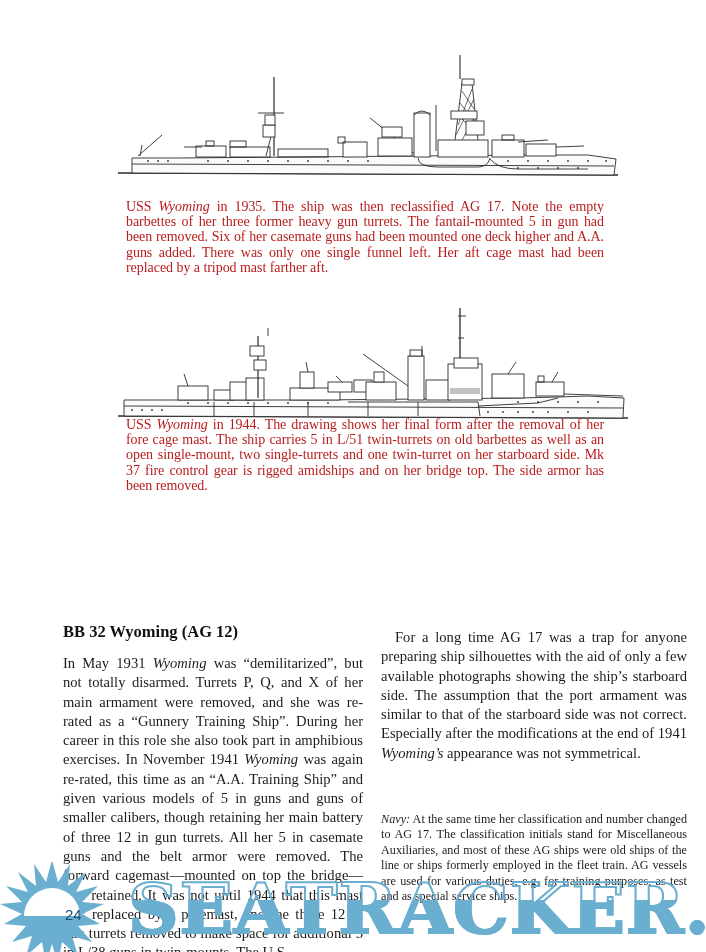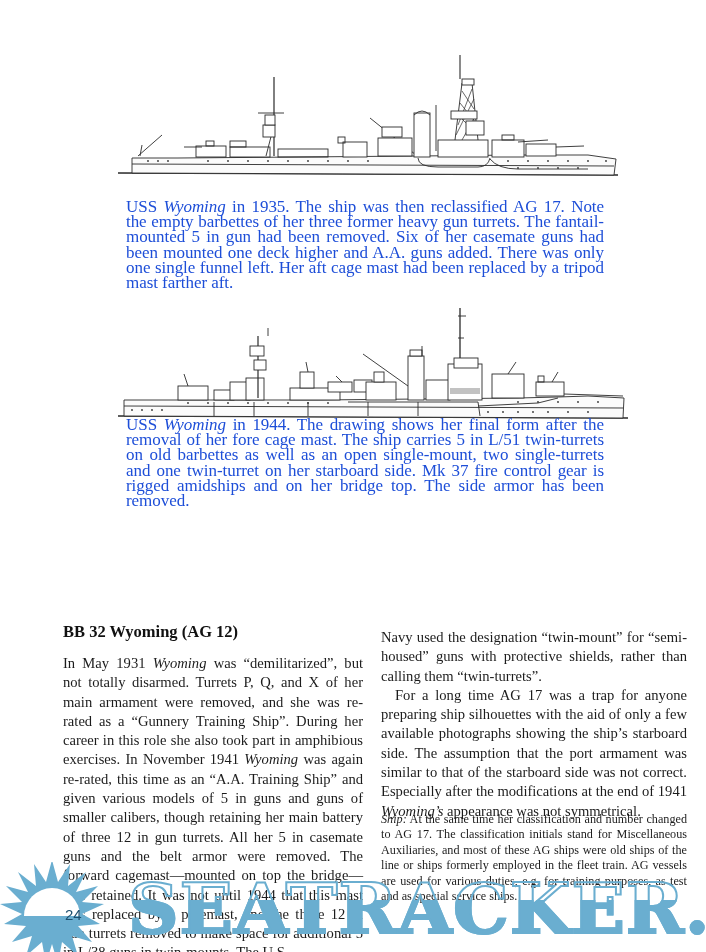--- a/index.html
+++ b/index.html
@@ -4,21 +4,21 @@
   <style>
     html, body { margin: 0; padding: 0; }
     body {
       width: 706px; height: 952px; overflow: hidden; position: relative;
       background: #ffffff; color: #1a1a1a;
       font-family: "Liberation Serif", "DejaVu Serif", serif;
     }
     .ship-figure { position: absolute; }
     .ship-figure svg { display: block; }
     .caption {
-      position: absolute; font-size: 17px; line-height: 15.2px; color: #1d4ed8;
+      position: absolute; font-size: 14px; line-height: 15.2px; color: #b91c1c;
       text-align: justify; letter-spacing: -0.05px;
     }
     .caption i, .body-text i { font-style: italic; }
     .section-heading {
       position: absolute; left: 63px; top: 622px;
       font-size: 16.5px; font-weight: bold; color: #111;
     }
     .col {
       position: absolute; font-size: 14.6px; line-height: 19.3px; color: #1c1c1c;
       text-align: justify;
@@ -216,26 +216,25 @@
   <span>USS </span><i>Wyoming</i><span> in 1944. The drawing shows her final form after the removal of her fore cage mast. The ship carries 5 in L/51 twin-turrets on old barbettes as well as an open single-mount, two single-turrets and one twin-turret on her starboard side. Mk 37 fire control gear is rigged amidships and on her bridge top. The side armor has been removed.</span>
 </div>
 
 <div class="section-heading">BB 32 Wyoming (AG 12)</div>
 
 <div class="col body-text" style="left:63px; top:654px; width:300px;">
   <p><span>In May 1931 </span><i>Wyoming</i><span> was “demilitarized”, but not totally disarmed. Turrets P, Q, and X of her main armament were removed, and she was re-rated as a “Gunnery Training Ship”. During her career in this role she also took part in amphibious exercises. In November 1941 </span><i>Wyoming</i><span> was again re-rated, this time as an “A.A. Training Ship” and given various models of 5 in guns and guns of smaller calibers, though retaining her main battery of three 12 in gun turrets. All her 5 in casemate guns and the belt armor were removed. The forward cagemast—mounted on top the bridge—was retained. It was not until 1944 that this mast was replaced by a polemast, and the three 12 in gun turrets removed to make space for additional 5 in L/38 guns in twin-mounts. The U.S.</span></p>
 </div>
 
 <div class="col body-text" style="left:381px; top:628px; width:306px;">
-  <p>Navy used the designation “twin-mount” for “semi-housed” guns with protective shields, rather than calling them “twin-turrets”.</p>
   <p class="indent"><span>For a long time AG 17 was a trap for anyone preparing ship silhouettes with the aid of only a few available photographs showing the ship’s starboard side. The assumption that the port armament was similar to that of the starboard side was not correct. Especially after the modifications at the end of 1941 </span><i>Wyoming’s</i><span> appearance was not symmetrical.</span></p>
 </div>
 
 <div class="note">
-  <i>Ship:</i><span> At the same time her classification and number changed to AG 17. The classification initials stand for Miscellaneous Auxiliaries, and most of these AG ships were old ships of the line or ships formerly employed in the fleet train. AG vessels are used for various duties, e.g. for training purposes, as test and as special service ships.</span>
+  <i>Navy:</i><span> At the same time her classification and number changed to AG 17. The classification initials stand for Miscellaneous Auxiliaries, and most of these AG ships were old ships of the line or ships formerly employed in the fleet train. AG vessels are used for various duties, e.g. for training purposes, as test and as special service ships.</span>
 </div>
 
 <div class="page-number">24</div>
 
 <div class="wm-text">SEATRACKER.RU</div>
 <svg class="watermark" viewBox="0 0 706 90">
   <g transform="translate(52,50)">
     <polygon fill="#6aaed0" points="0,-52 6,-30 18,-48 16,-26 34,-40 24,-20 46,-26 30,-10 52,-8 30,2 48,12 26,14 40,30 20,24 26,44 10,30 6,52 0,32 -6,52 -10,30 -26,44 -20,24 -40,30 -26,14 -48,12 -30,2 -52,-8 -30,-10 -46,-26 -24,-20 -34,-40 -16,-26 -18,-48 -6,-30"></polygon>
     <path d="M-28,4 A28,28 0 0 1 28,4 Z" fill="#ffffff"></path>
   </g>

